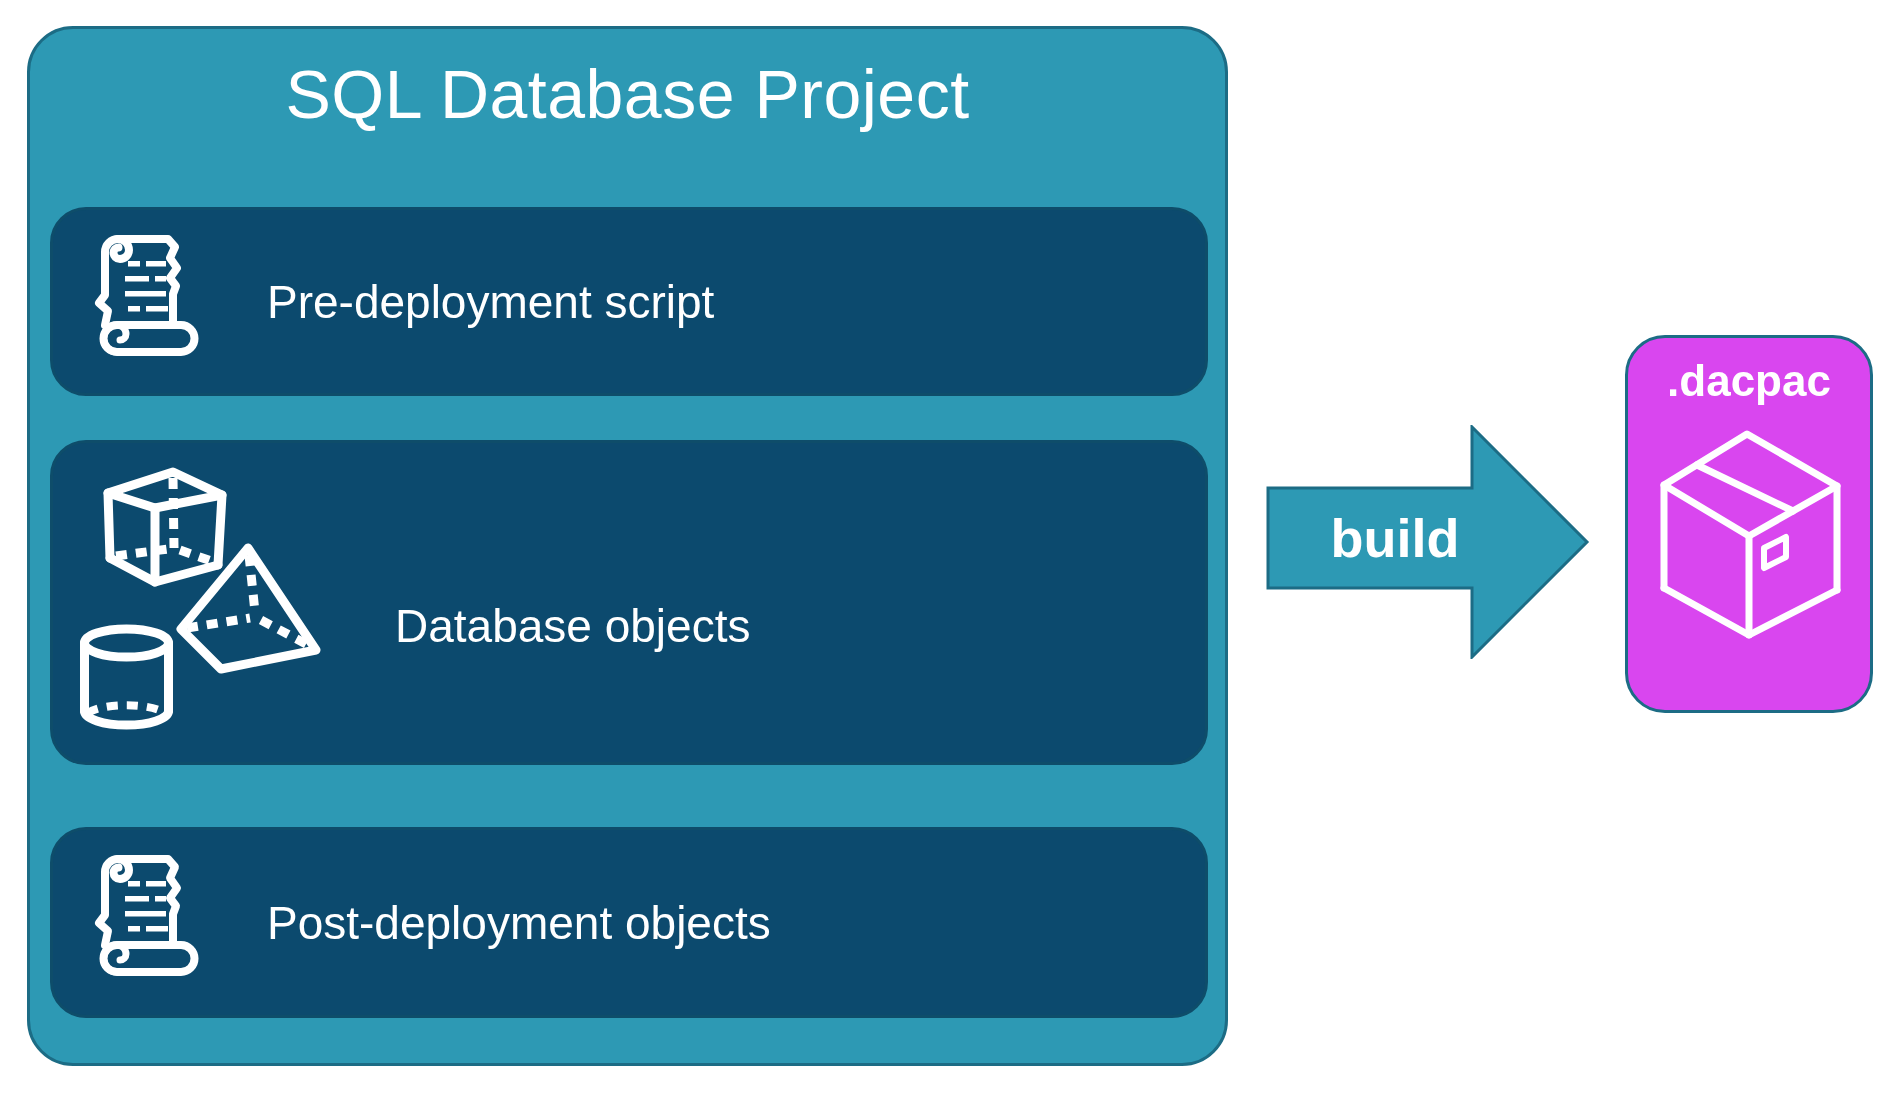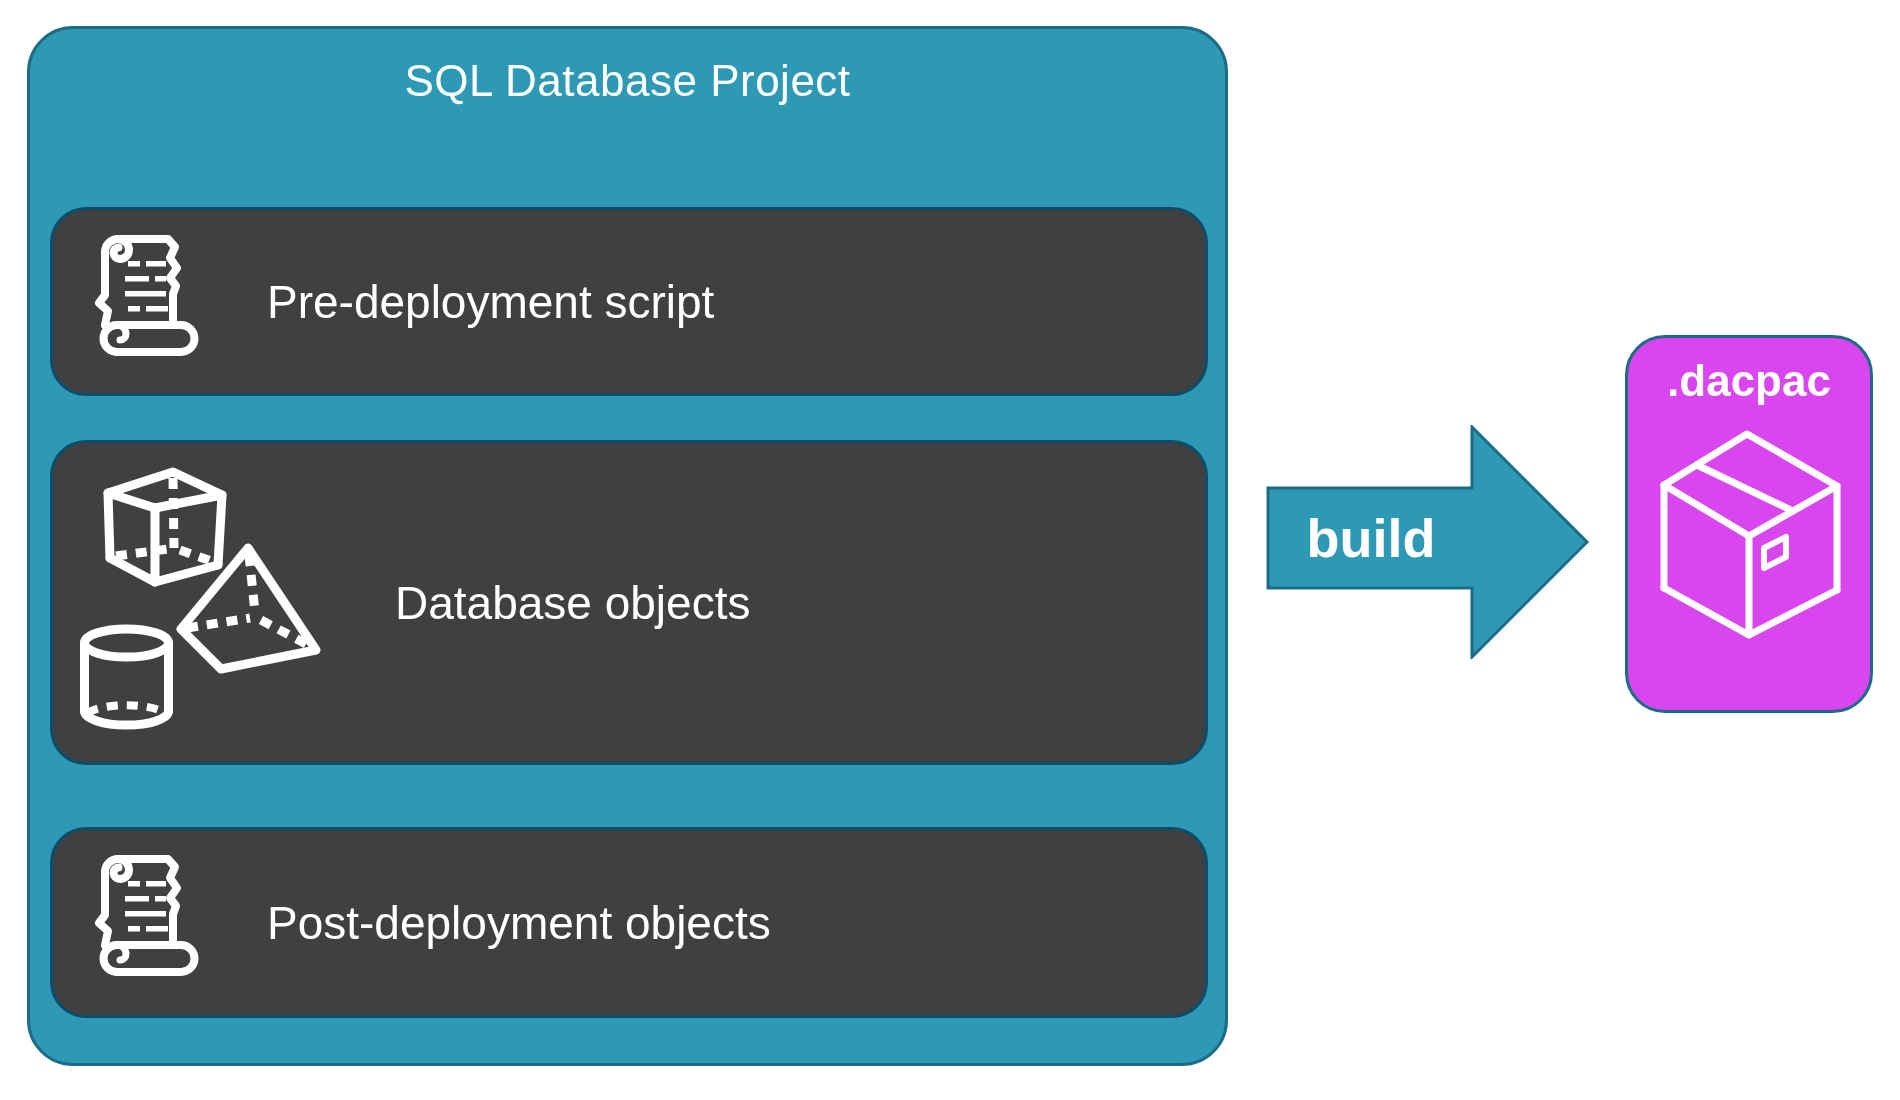--- a/index.html
+++ b/index.html
@@ -7,43 +7,43 @@
     position:relative;width:1900px;height:1100px;background:#ffffff;overflow:hidden;
     font-family:"Liberation Sans", sans-serif;
   }
   
   .outer-box{
     position:absolute;left:27px;top:26px;width:1201px;height:1040px;
     background:#2d99b4;border:3px solid #1c6c85;border-radius:46px;box-sizing:border-box;
   }
   .project-title{
     position:absolute;left:0;top:28px;width:100%;text-align:center;
-    color:#ffffff;font-size:44px;font-weight:400;letter-spacing:0.5px;line-height:1.1;
+    color:#ffffff;font-size:68px;font-weight:400;letter-spacing:0.5px;line-height:1.1;
   }
   
   .panel{
     position:absolute;left:20px;width:1158px;
-    background:#404040;border:3px solid #0e4d6a;border-radius:36px;box-sizing:border-box;
+    background:#0c4a6e;border:3px solid #0e4d6a;border-radius:36px;box-sizing:border-box;
   }
   .panel-1{top:178px;height:189px;}
   .panel-2{top:411px;height:325px;}
   .panel-3{top:798px;height:191px;}
   .panel-label{
     position:absolute;left:214px;top:50%;transform:translateY(-50%);
     color:#ffffff;font-size:46px;font-weight:400;line-height:60px;white-space:nowrap;
   }
-  .panel-label.indented{left:342px;}
+  .panel-label.indented{left:342px;margin-top:23px;}
   .icon{position:absolute;}
   .icon svg{overflow:visible;display:block;}
   
   .build-arrow-svg{position:absolute;left:1266px;top:425px;}
   .build-label{
     position:absolute;left:1268px;top:488px;width:206px;height:100px;
     display:flex;align-items:center;justify-content:center;
-    color:#ffffff;font-size:54px;font-weight:700;
+    color:#ffffff;font-size:54px;font-weight:700;padding-left:24px;
   }
   
   .artifact-box{
     position:absolute;left:1625px;top:335px;width:248px;height:378px;
     background:#d946ef;border:3px solid #1c6c85;border-radius:40px;box-sizing:border-box;
   }
   .artifact-label{
     position:absolute;left:0;top:18px;width:100%;text-align:center;
     color:#ffffff;font-size:44px;font-weight:700;
   }

